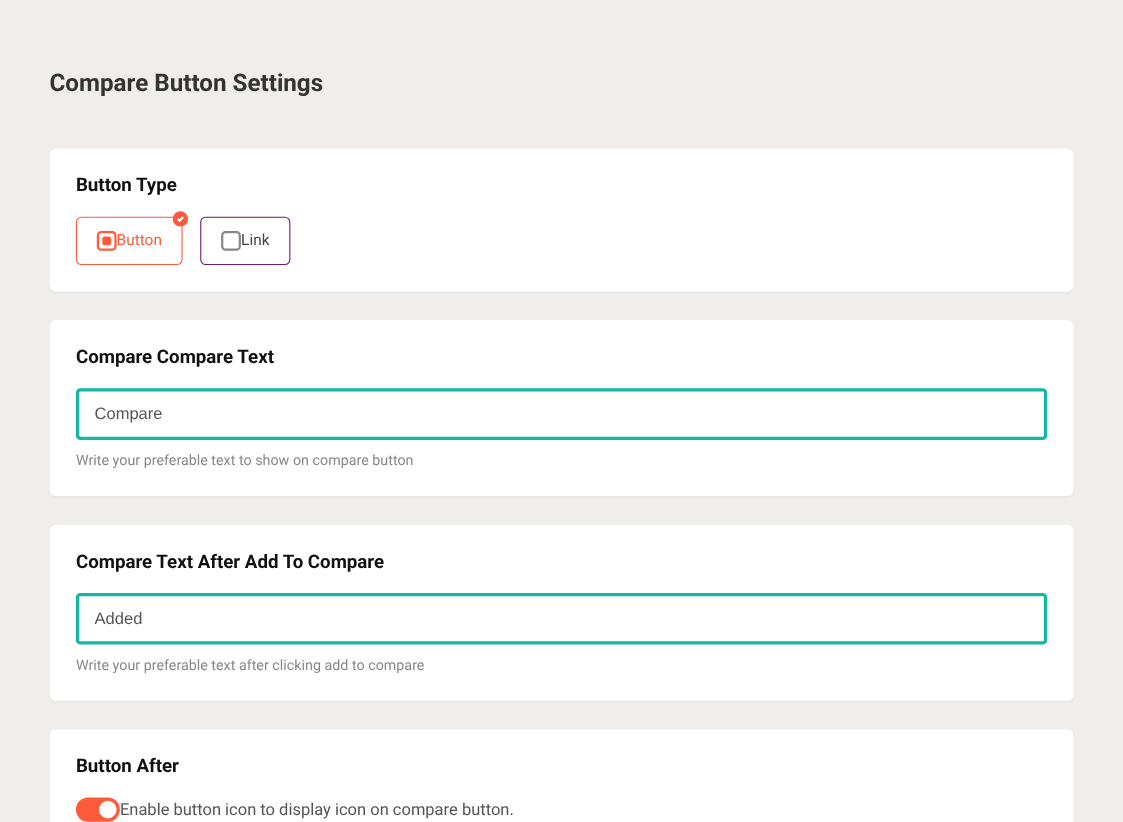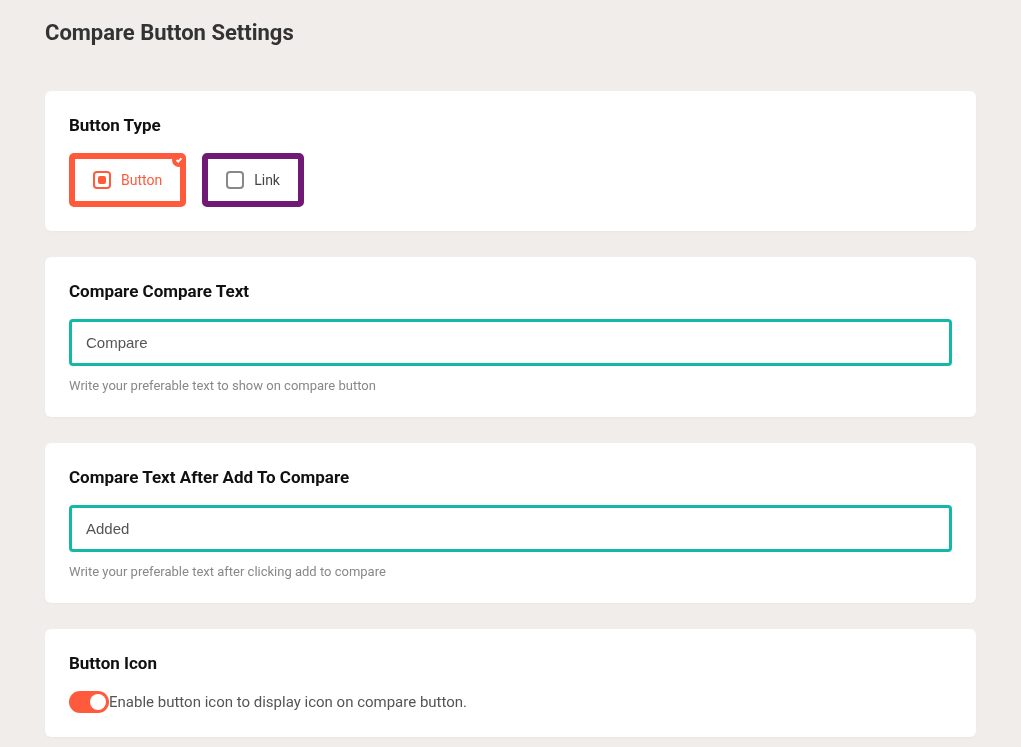--- a/index.html
+++ b/index.html
@@ -8,20 +8,21 @@
     padding: 0;
   }
   body {
     font-family: -apple-system, BlinkMacSystemFont, "Segoe UI", Roboto, Arial, sans-serif;
     background: #f0edeb;
     width: 1021px;
     color: #222;
   }
   .header {
     padding: 20px 45px;
+    margin-top: 44px;
   }
   .header h1 {
     font-size: 22px;
     font-weight: 700;
     color: #333;
   }
   .content {
     padding: 0 45px 40px 45px;
   }
   .card {
@@ -41,23 +42,22 @@
     margin-bottom: 18px;
   }
   .radio-group {
     display: flex;
     gap: 16px;
   }
   .radio-option {
     position: relative;
     display: flex;
     align-items: center;
-    gap: 10px;
     padding: 12px 18px;
-    border: 6px solid #701a75;
+    border: 1px solid #701a75;
     border-radius: 5px;
     cursor: pointer;
     font-size: 14px;
     color: #444;
     background: #fff;
   }
   .radio-option.selected {
     border-color: #ff5a3c;
     color: #ff5a3c;
   }
@@ -180,21 +180,21 @@
     <div class="helper-text">Write your preferable text to show on compare button</div>
   </div>
 
   <div class="card">
     <div class="card-title">Compare Text After Add To Compare</div>
     <input type="text" class="text-input" value="Added" style="">
     <div class="helper-text">Write your preferable text after clicking add to compare</div>
   </div>
 
   <div class="card">
-    <div class="card-title">Button Icon</div>
+    <div class="card-title">Button After</div>
     <div class="toggle-row">
       <div class="toggle">
         <div class="toggle-knob"></div>
       </div>
       <div class="toggle-label">Enable button icon to display icon on compare button.</div>
     </div>
   </div>
 
 </div>
 

